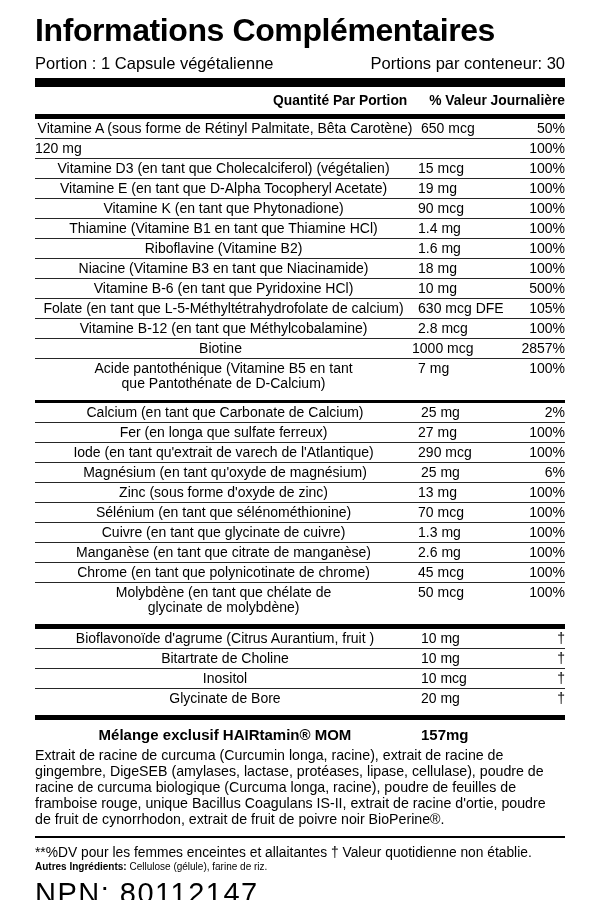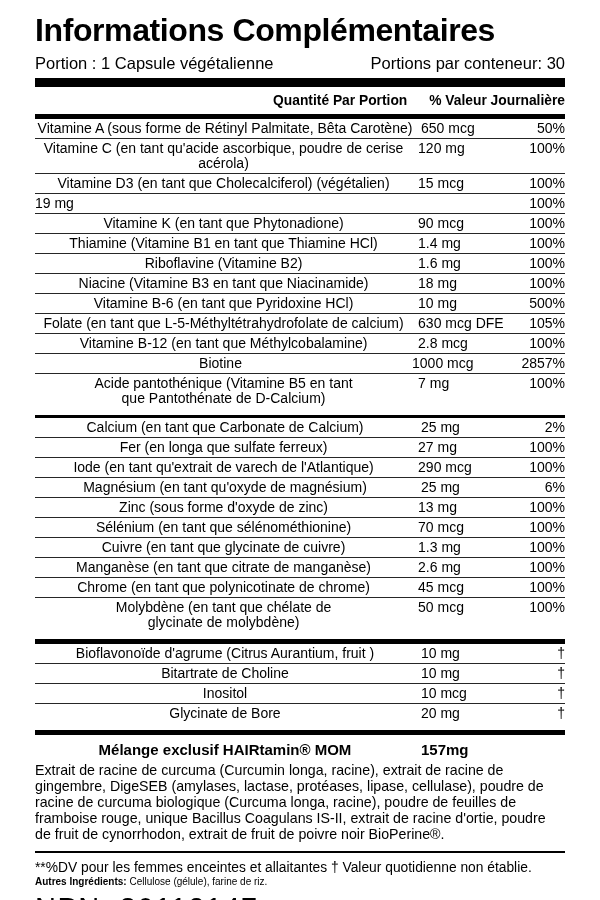--- a/index.html
+++ b/index.html
@@ -63,30 +63,30 @@
   <div class="bar-medium"></div>
 
   <div id="nutrient-table">
       <div class="section s0">
         <div class="row">
           <span class="c-name">Vitamine A (sous forme de Rétinyl Palmitate, Bêta Carotène)</span>
           <span class="c-amt">650 mcg</span>
           <span class="c-dv">50%</span>
         </div>
         <div class="row">
-          <span class="c-name">Vitamine C (en tant qu'acide ascorbique, poudre de cerise acérola)</span>
           <span class="c-amt">120 mg</span>
           <span class="c-dv">100%</span>
         </div>
         <div class="row">
           <span class="c-name">Vitamine D3 (en tant que Cholecalciferol) (végétalien)</span>
           <span class="c-amt">15 mcg</span>
           <span class="c-dv">100%</span>
         </div>
         <div class="row">
+          <span class="c-name">Vitamine E (en tant que D-Alpha Tocopheryl Acetate)</span>
           <span class="c-amt">19 mg</span>
           <span class="c-dv">100%</span>
         </div>
         <div class="row">
           <span class="c-name">Vitamine K (en tant que Phytonadione)</span>
           <span class="c-amt">90 mcg</span>
           <span class="c-dv">100%</span>
         </div>
         <div class="row">
           <span class="c-name">Thiamine (Vitamine B1 en tant que Thiamine HCl)</span>

